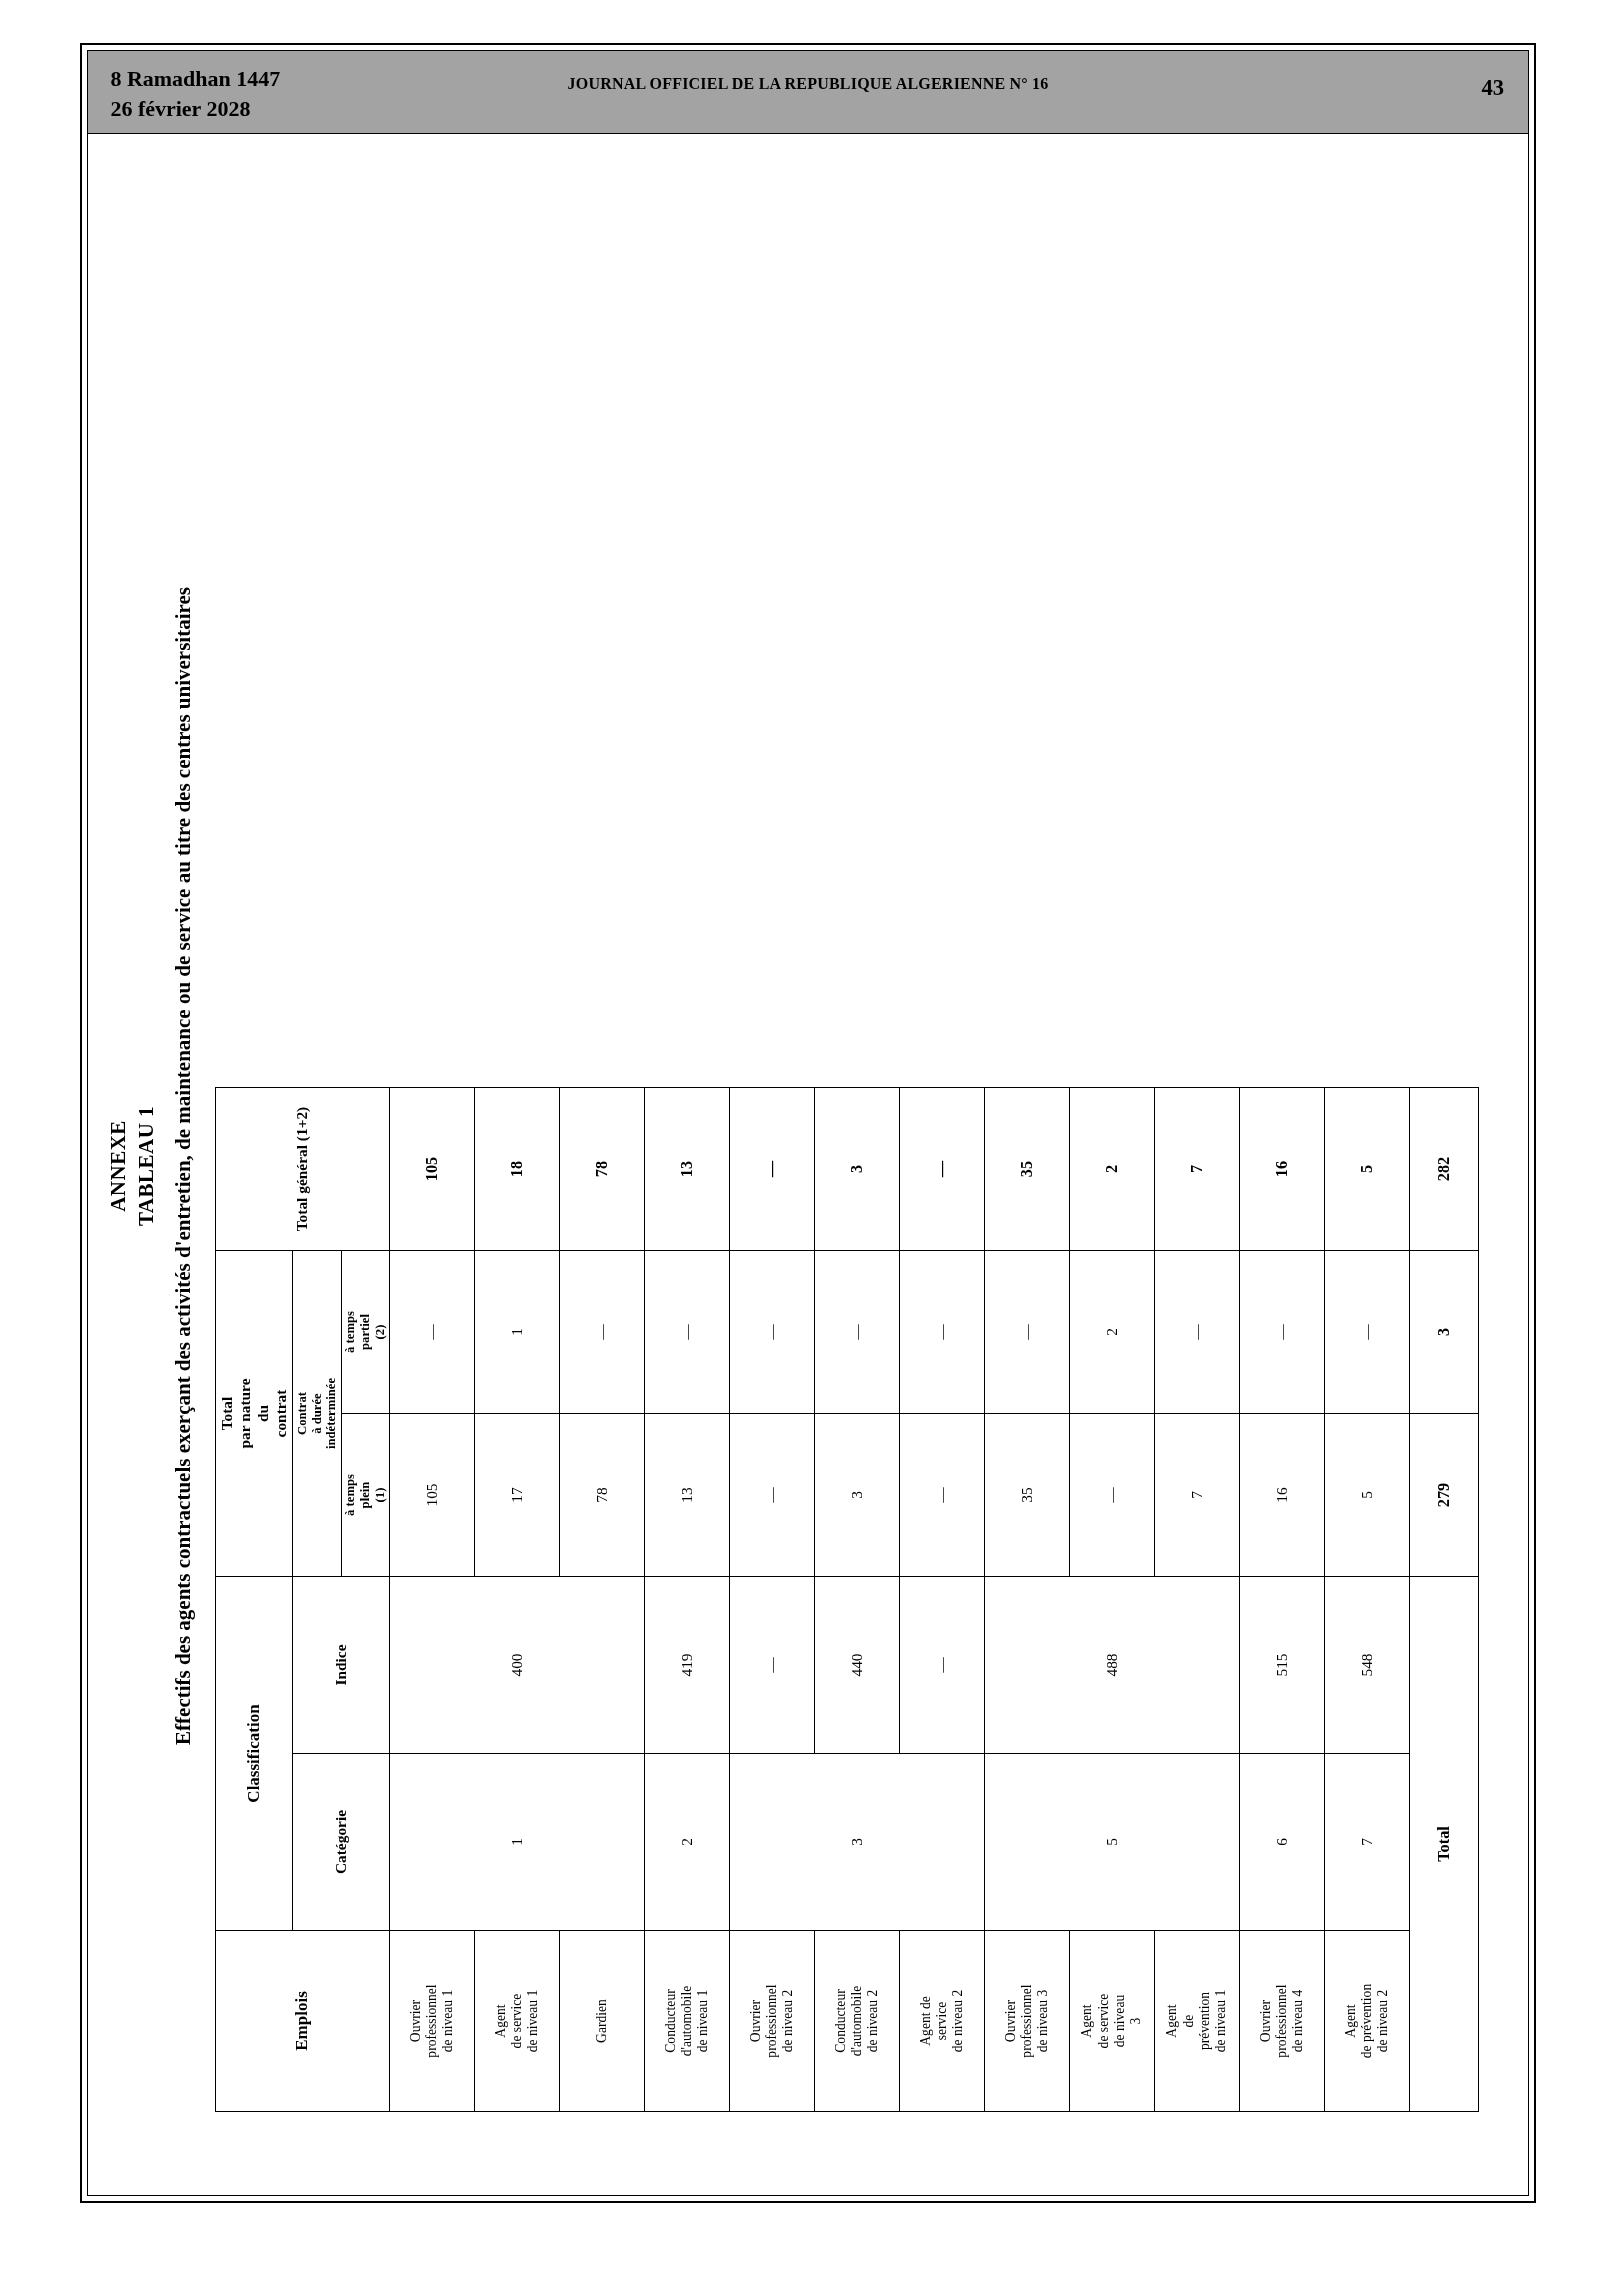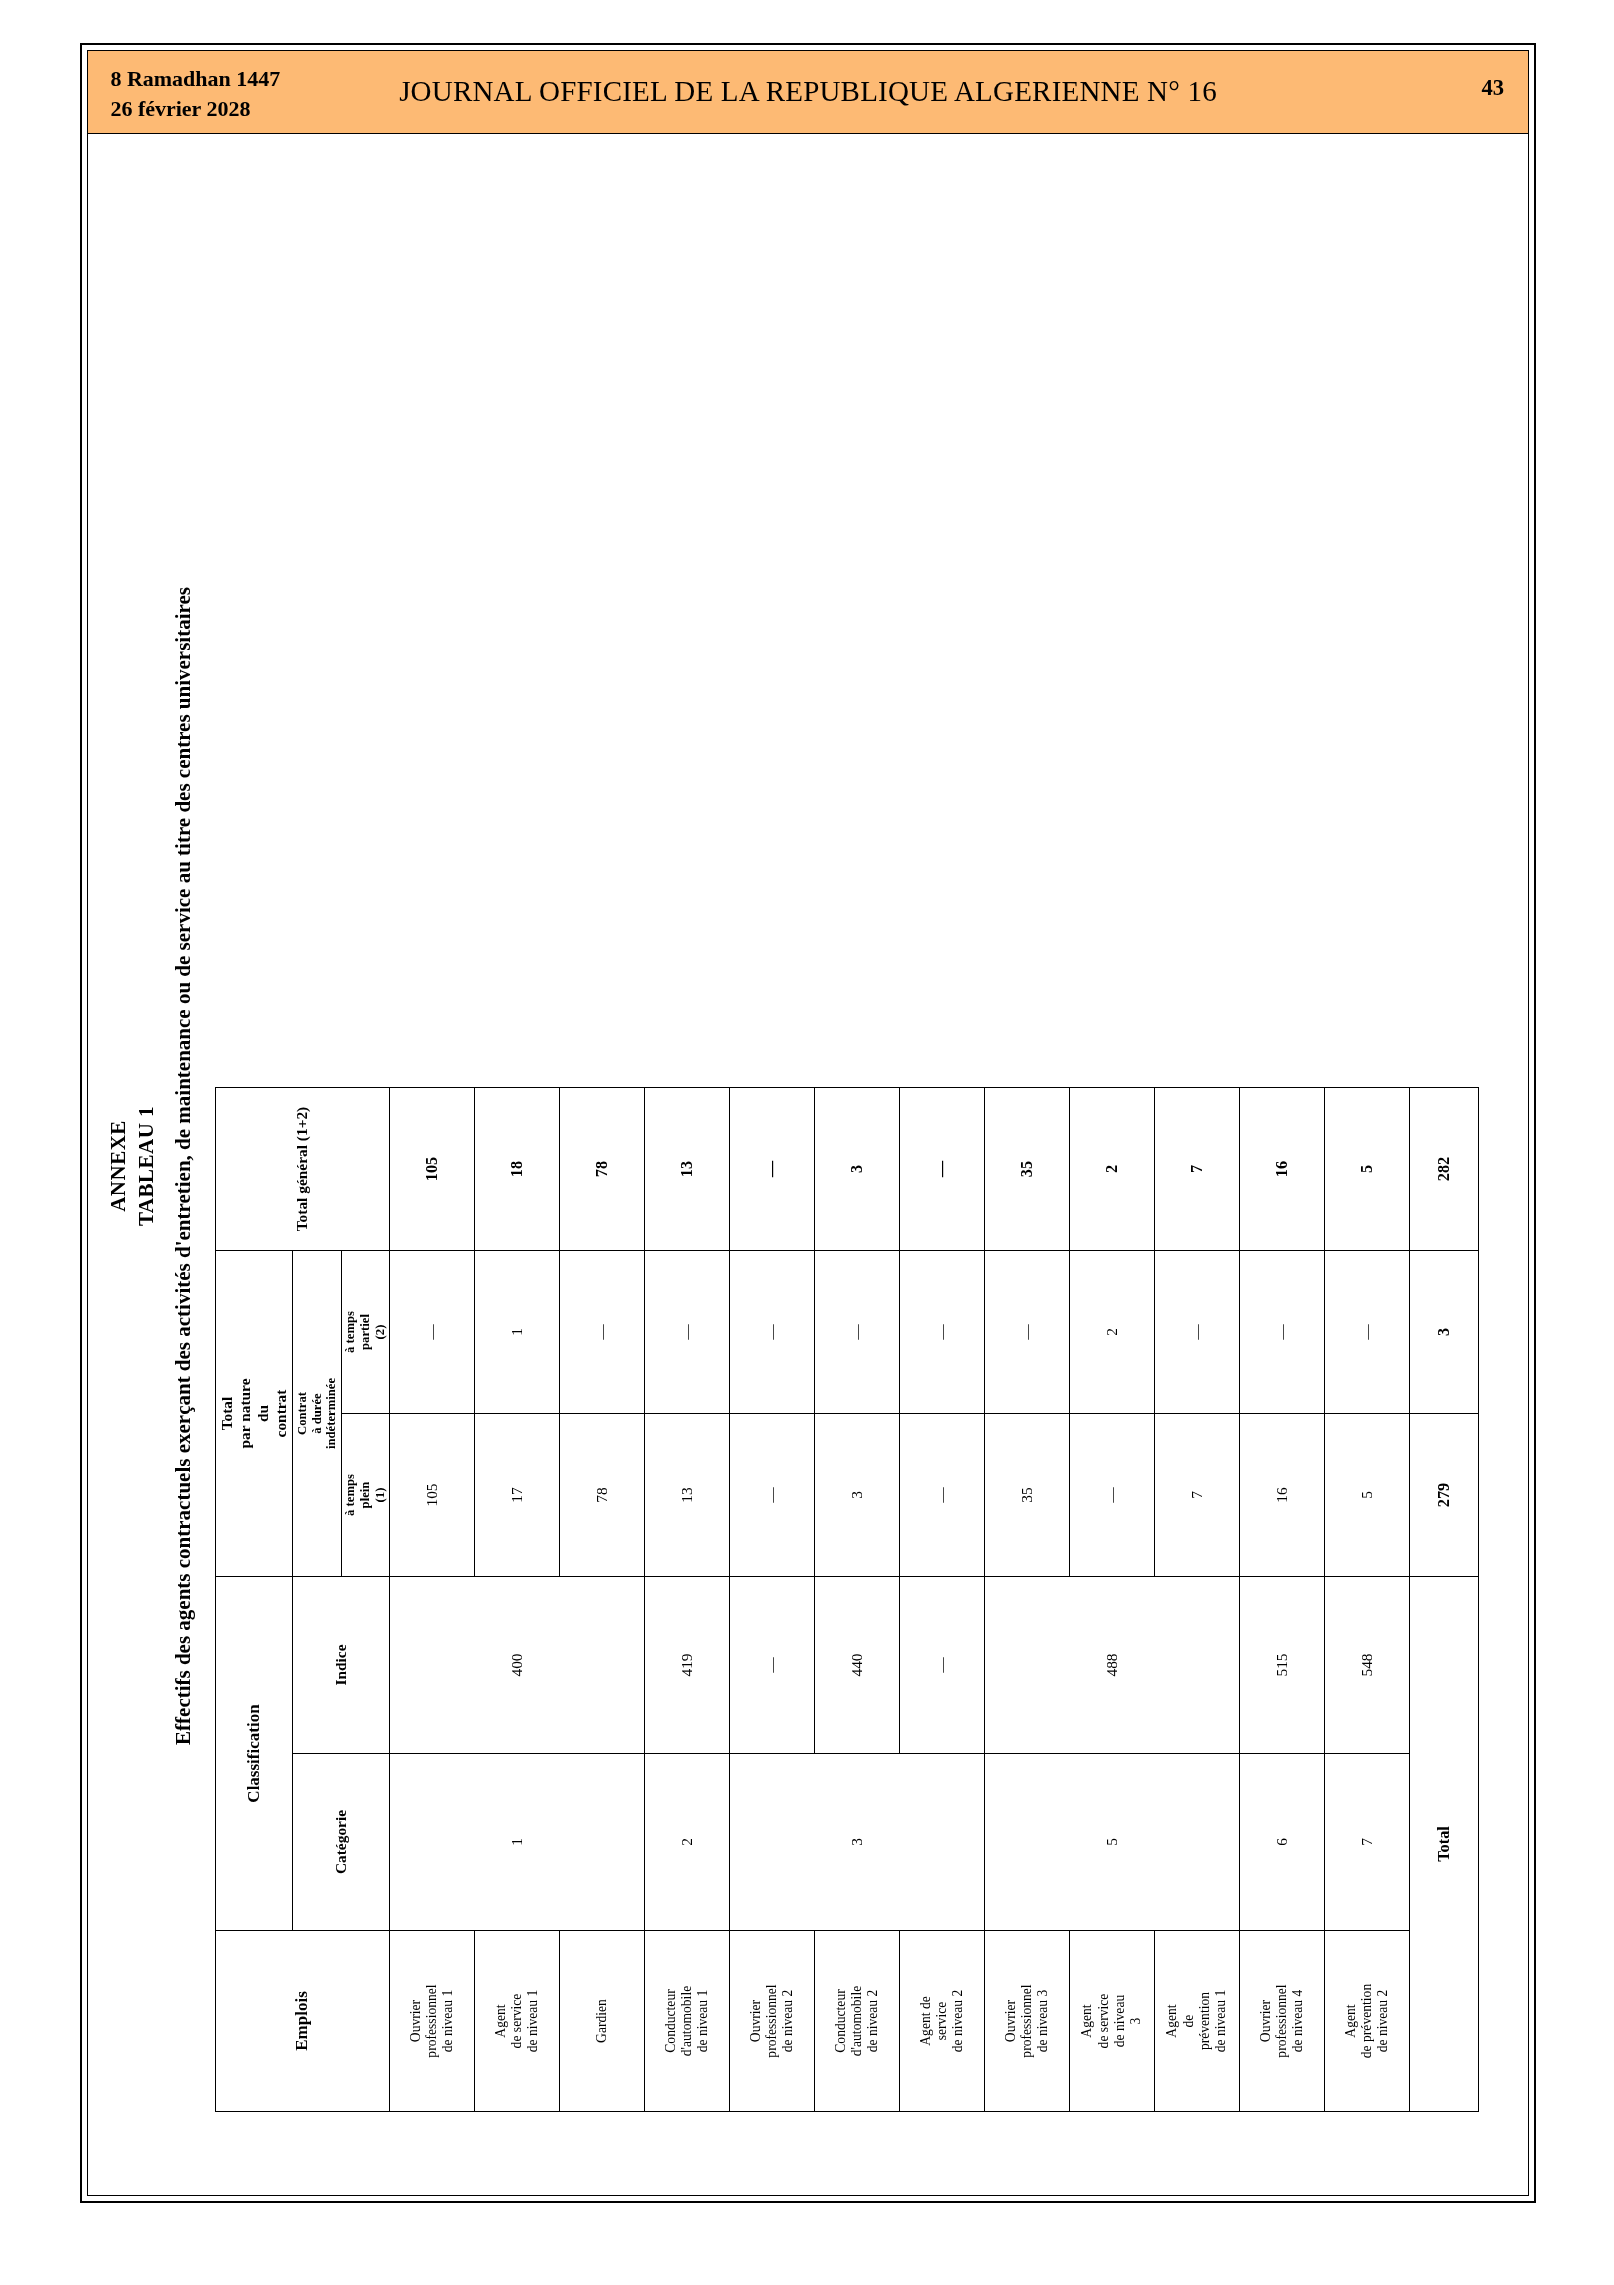--- a/index.html
+++ b/index.html
@@ -36,40 +36,40 @@
     box-sizing: border-box;
   }
 
   
   .header-band {
     position: absolute;
     left: 0;
     top: 0;
     width: 100%;
     height: 83px;
-    background: #fdba74;
+    background: #a3a3a3;
     border-bottom: 0.9px solid #000;
     box-sizing: border-box;
   }
   .header-date {
     position: absolute;
     left: 22px;
     top: 12.7px;
     font-weight: bold;
     font-size: 22px;
     line-height: 30px;
   }
   .header-title {
     position: absolute;
     left: 0;
     top: 23.5px;
     width: 100%;
     text-align: center;
-    font-weight: normal;
-    font-size: 29px;
+    font-weight: bold;
+    font-size: 16px;
     letter-spacing: 0.2px;
   }
   .header-pageno {
     position: absolute;
     right: 23.5px;
     top: 23.5px;
     font-weight: bold;
     font-size: 22.6px;
   }
 

